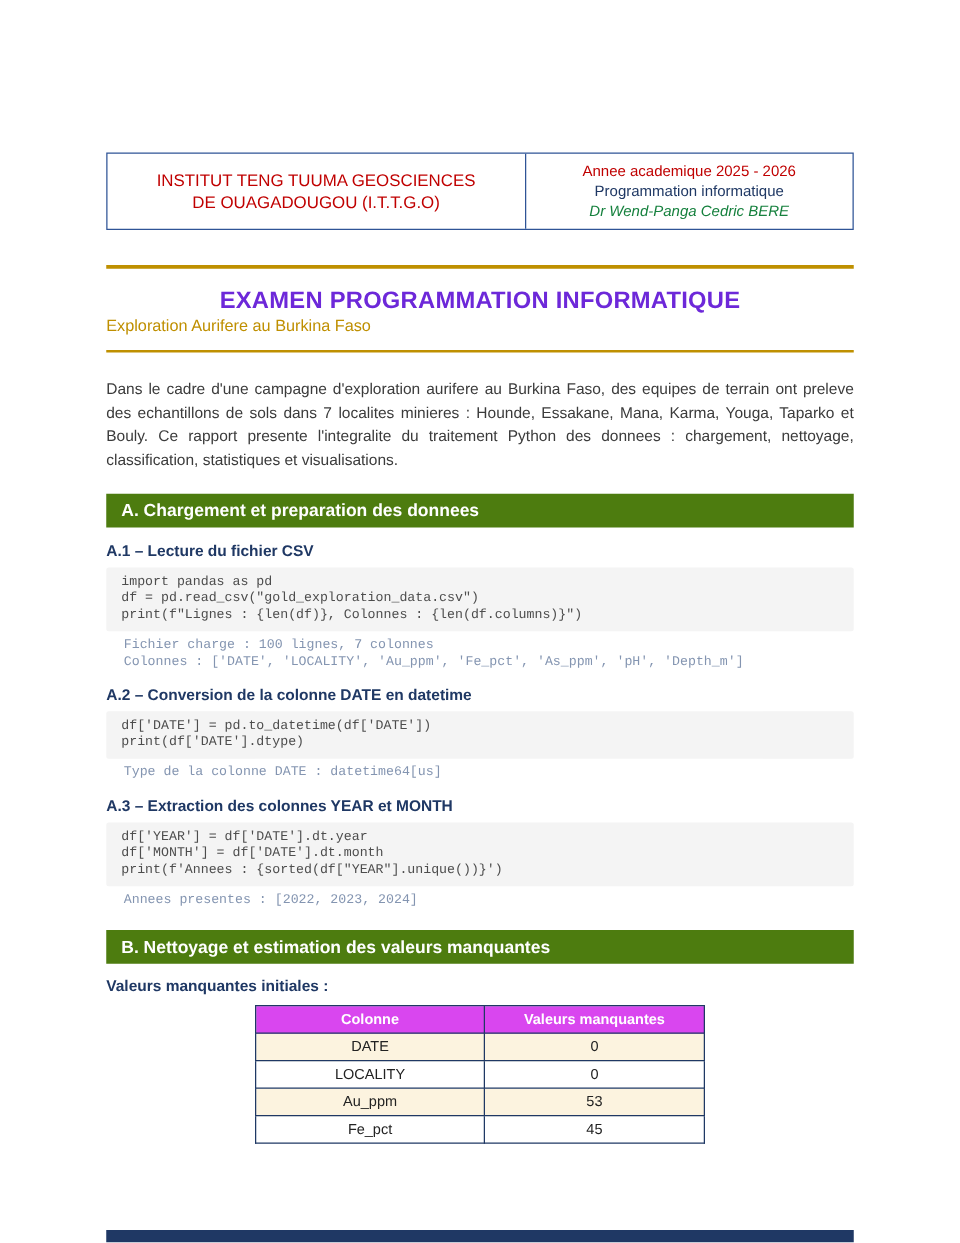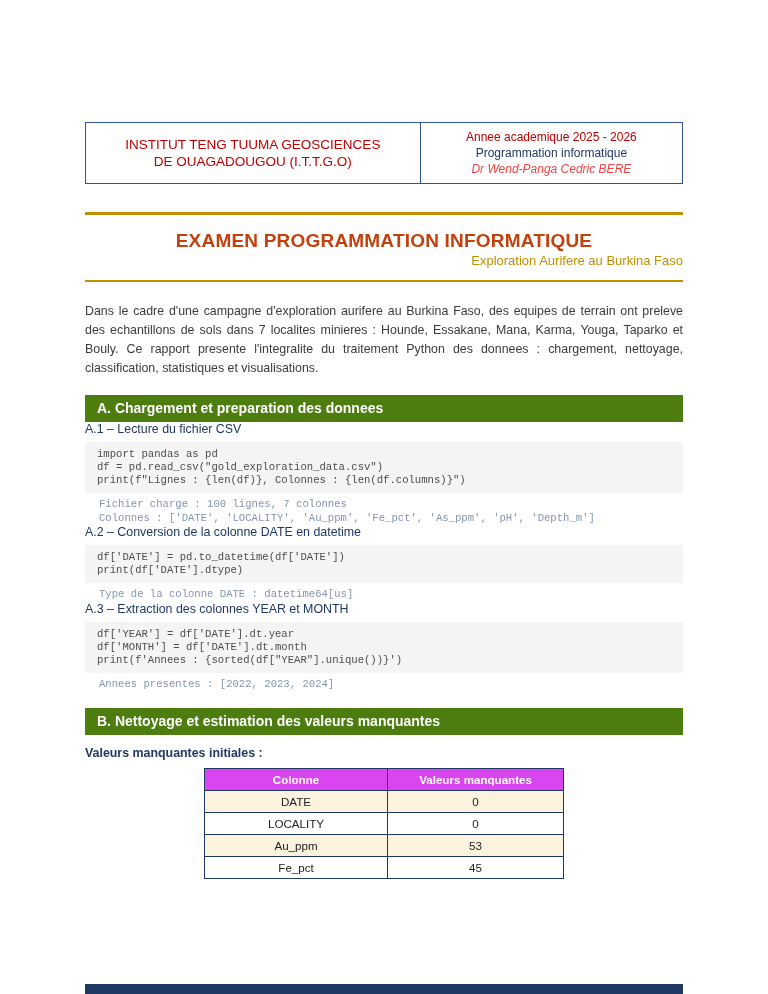--- a/index.html
+++ b/index.html
@@ -18,39 +18,39 @@
     align-items: center; text-align: center; padding: 9px 6px;
     color: #C00000; font-size: 13.5px; line-height: 17px; font-weight: 500;
   }
   .doc-header .cell-right {
     flex: 1; border-left: 1.5px solid #2F5496; display: flex; flex-direction: column;
     justify-content: center; align-items: center; text-align: center;
     padding: 6px 4px; font-size: 12px; line-height: 16px;
   }
   .txt-red { color: #C00000; }
   .txt-navy { color: #1F3864; }
-  .txt-red-italic { color: #ef4444; font-style: italic; }
+  .txt-red-italic { color: #15803d; font-style: italic; }
 
   .gold-line { height: 3px; background: #BF9000; margin-top: 28px; }
   .gold-line.thin { height: 2px; margin-top: 11px; }
 
   .title {
-    margin: 15px 0 0; text-align: center; color: #c2410c;
+    margin: 15px 0 0; text-align: center; color: #6d28d9;
     font-size: 19px; font-weight: bold; line-height: 22px; letter-spacing: 0.2px;
   }
-  .subtitle { text-align: right; color: #BF8F00; font-size: 13px; line-height: 16px; margin-top: 1px; }
+  .subtitle { text-align: left; color: #BF8F00; font-size: 13px; line-height: 16px; margin-top: 1px; }
 
   .intro { margin: 20px 0 0; font-size: 12.4px; line-height: 19px; text-align: justify; color: #3b3b3b; }
 
   .section-bar {
     margin-top: 17px; background: #4d7c0f; color: #ffffff; font-weight: bold;
     font-size: 14px; line-height: 15px; padding: 6px 12px;
   }
 
-  .sub-heading { color: #1F3864; font-weight: normal; font-size: 12.4px; line-height: 15px; }
+  .sub-heading { margin-top: 12px; color: #1F3864; font-weight: bold; font-size: 12.4px; line-height: 15px; }
 
   .code {
     margin: 5px 0 0; background: #F4F4F4; border-radius: 2px; padding: 6px 12px;
     font-family: "Liberation Mono", monospace; font-size: 10.6px; line-height: 13px;
     color: #4d4d4d; white-space: pre; overflow: hidden;
   }
   .output {
     margin: 5px 0 0 14px; font-family: "Liberation Mono", monospace;
     font-size: 10.6px; line-height: 13.5px; color: #8495B1; white-space: pre;
   }

